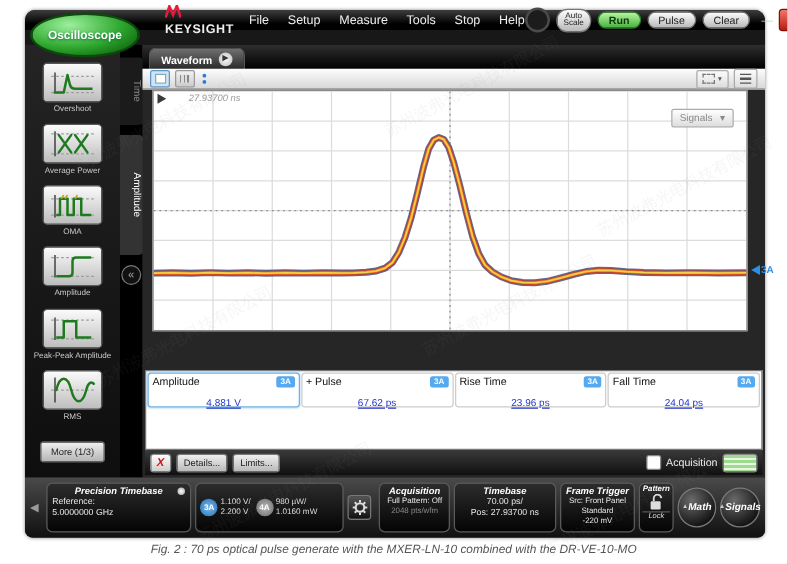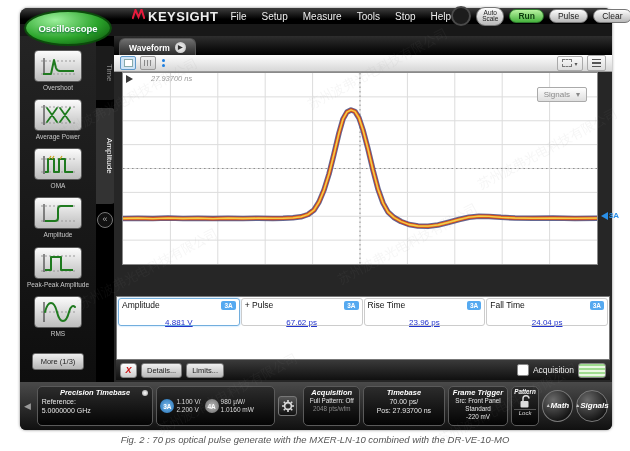--- a/index.html
+++ b/index.html
@@ -3,21 +3,21 @@
 <meta charset="utf-8">
 <style>
   html,body{margin:0;padding:0;background:#fff;font-family:"Liberation Sans",sans-serif;}
   #page{position:relative;width:630px;height:451px;background:#fff;overflow:hidden;}
   .wm{position:absolute;color:#8a8a8a;opacity:.08;font-size:13px;transform:rotate(-28deg);white-space:nowrap;pointer-events:none;z-index:50;}
   
   #app{position:absolute;left:20px;top:8px;width:592px;height:422px;background:#181818;border-radius:8px 8px 6px 6px;box-shadow:0 0 3px rgba(0,0,0,.5);}
   
   .titlebar{position:absolute;left:0;top:0;width:592px;height:16px;background:linear-gradient(#3d3d3d,#000 70%);border-radius:8px 8px 0 0;display:flex;align-items:center;padding:0 8px 0 112px;box-sizing:border-box;}
   .scope-logo{position:absolute;left:4px;top:2px;width:84px;height:32px;border-radius:50%;background:radial-gradient(ellipse at 35% 25%,#9cf09c,#2ca52c 55%,#0a540a 95%);border:2px solid #0c4a0c;color:#fff;font-weight:bold;font-size:9.5px;display:flex;align-items:center;justify-content:center;z-index:5;text-shadow:0 1px 2px #063;}
-  .brand{display:flex;gap:3px;color:#eee;font-weight:bold;font-size:13px;letter-spacing:.5px;}
+  .brand{display:flex;gap:3px;color:#eee;font-weight:bold;font-size:10px;letter-spacing:.5px;flex-direction:column;}
   .menus{display:flex;gap:15px;margin-left:12px;}
   .menu-item{color:#eee;font-size:10px;}
   .tb-right{margin-left:auto;display:flex;align-items:center;gap:5px;}
   .touch-circle{width:16px;height:16px;border-radius:50%;background:#1c1c1c;border:2px solid #4a4a4a;}
   .pill{border-radius:9px;border:1px solid #777;background:linear-gradient(#fdfdfd,#b9b9b9);color:#222;font-size:8.5px;padding:2px 8px;text-align:center;line-height:1;}
   .pill.small{font-size:6.5px;padding:2px 5px;}
   .pill.run{background:linear-gradient(#b9f3a1,#47b33e);border-color:#2d7a2d;color:#0b3b0b;font-weight:bold;}
   .minimize{color:#ccc;font-size:9px;margin-left:4px;}
   .close-btn{width:22px;height:16px;background:linear-gradient(#f0766a,#b81d10);border:1px solid #7c120a;border-radius:3px;color:#fff;font-weight:bold;font-size:9px;display:flex;align-items:center;justify-content:center;}
   

